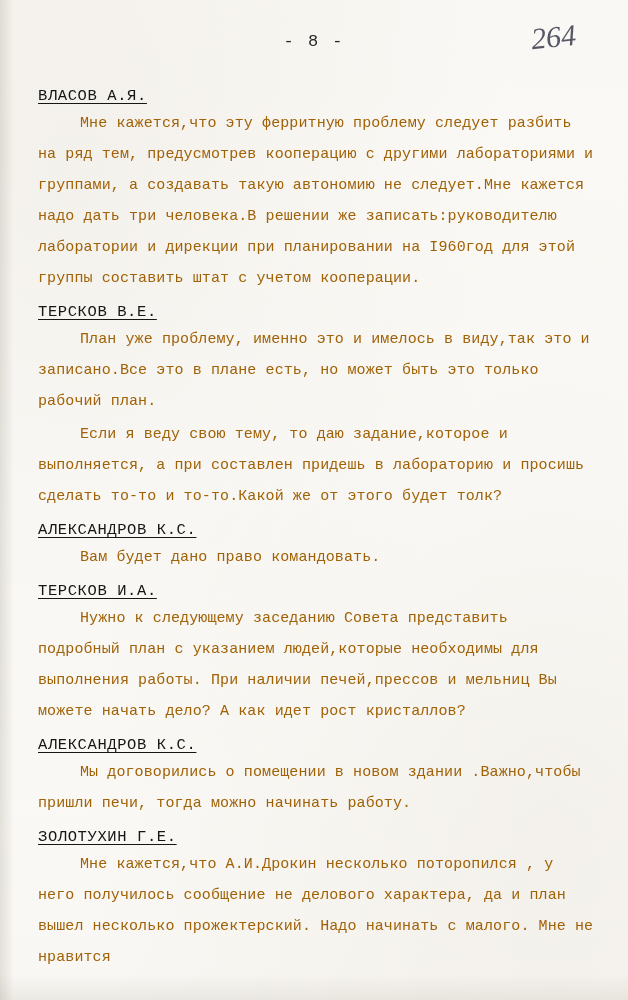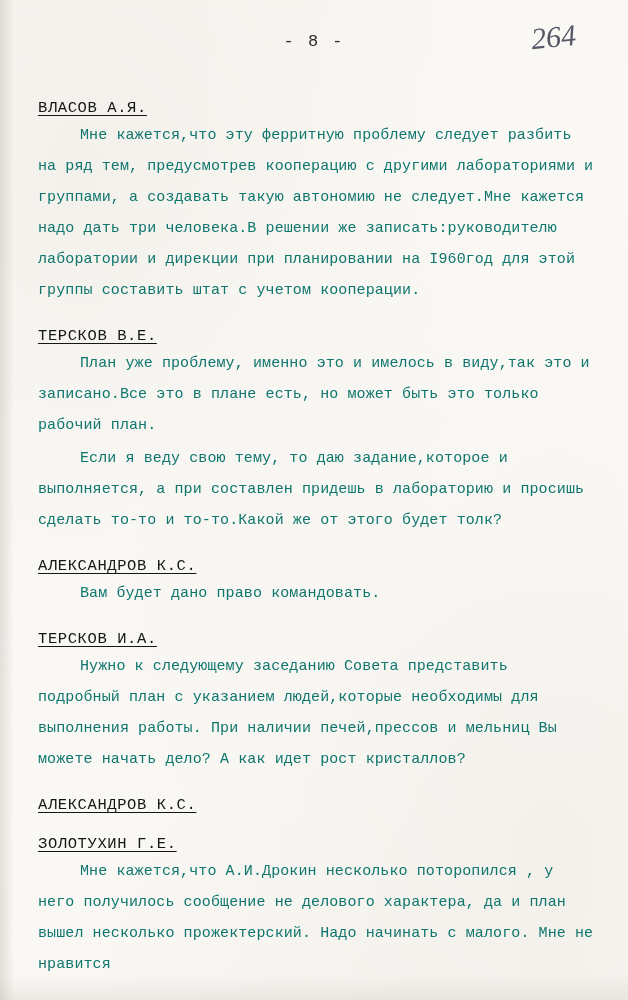--- a/index.html
+++ b/index.html
@@ -80,28 +80,28 @@
     top: 78px;
     left: 38px;
     width: 560px;
   }
 
   .speaker {
     font-size: 15.5px;
     letter-spacing: 0.6px;
     text-decoration: underline;
     text-underline-offset: 3px;
-    margin-top: 21px;
+    margin-top: 9px;
     margin-bottom: 3px;
     color: #161616;
   }
   .para {
     font-size: 15px;
     line-height: 31px;
-    color: #0f766e;
+    color: #a16207;
     letter-spacing: 0.1px;
     white-space: pre-wrap;
     text-indent: 0;
   }
   .para.indent {
     text-indent: 42px;
   }
   .block { margin-bottom: 2px; }
 </style>
 </head>
@@ -137,20 +137,21 @@
       <div class="para indent">Вам будет дано право командовать.</div>
     </div>
 
     <div class="block">
       <div class="speaker">ТЕРСКОВ И.А.</div>
       <div class="para indent">Нужно к следующему заседанию Совета представить подробный план с указанием людей,которые необходимы для выполнения работы. При наличии печей,прессов и мельниц Вы можете начать дело? А как идет рост кристаллов?</div>
     </div>
 
     <div class="block">
       <div class="speaker">АЛЕКСАНДРОВ К.С.</div>
+      <div class="para indent">Мы договорились о помещении в новом здании .Важно,чтобы пришли печи, тогда можно начинать работу.</div>
     </div>
 
     <div class="block">
       <div class="speaker">ЗОЛОТУХИН Г.Е.</div>
       <div class="para indent">Мне кажется,что А.И.Дрокин несколько поторопился , у него получилось сообщение не делового характера, да и план вышел несколько прожектерский. Надо начинать с малого. Мне не нравится</div>
     </div>
 
   </div>
 </div>
 

